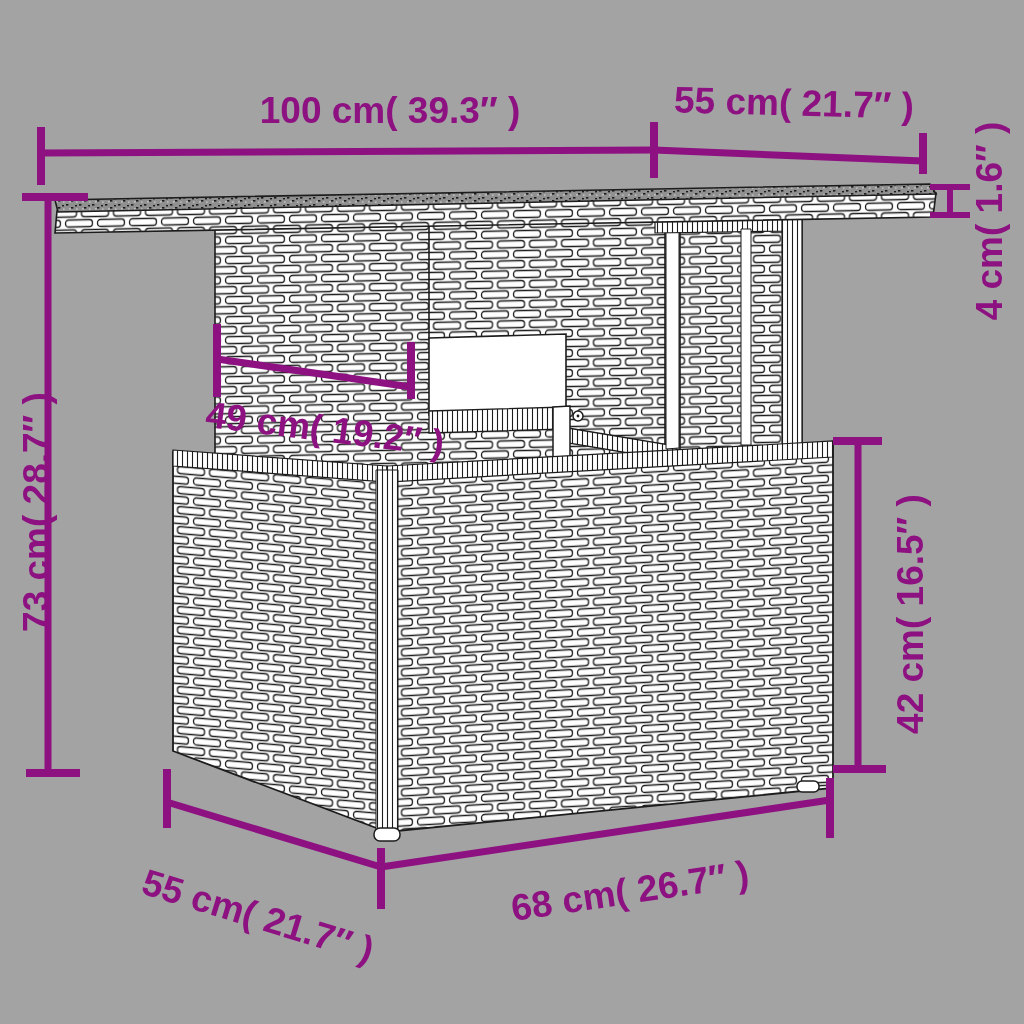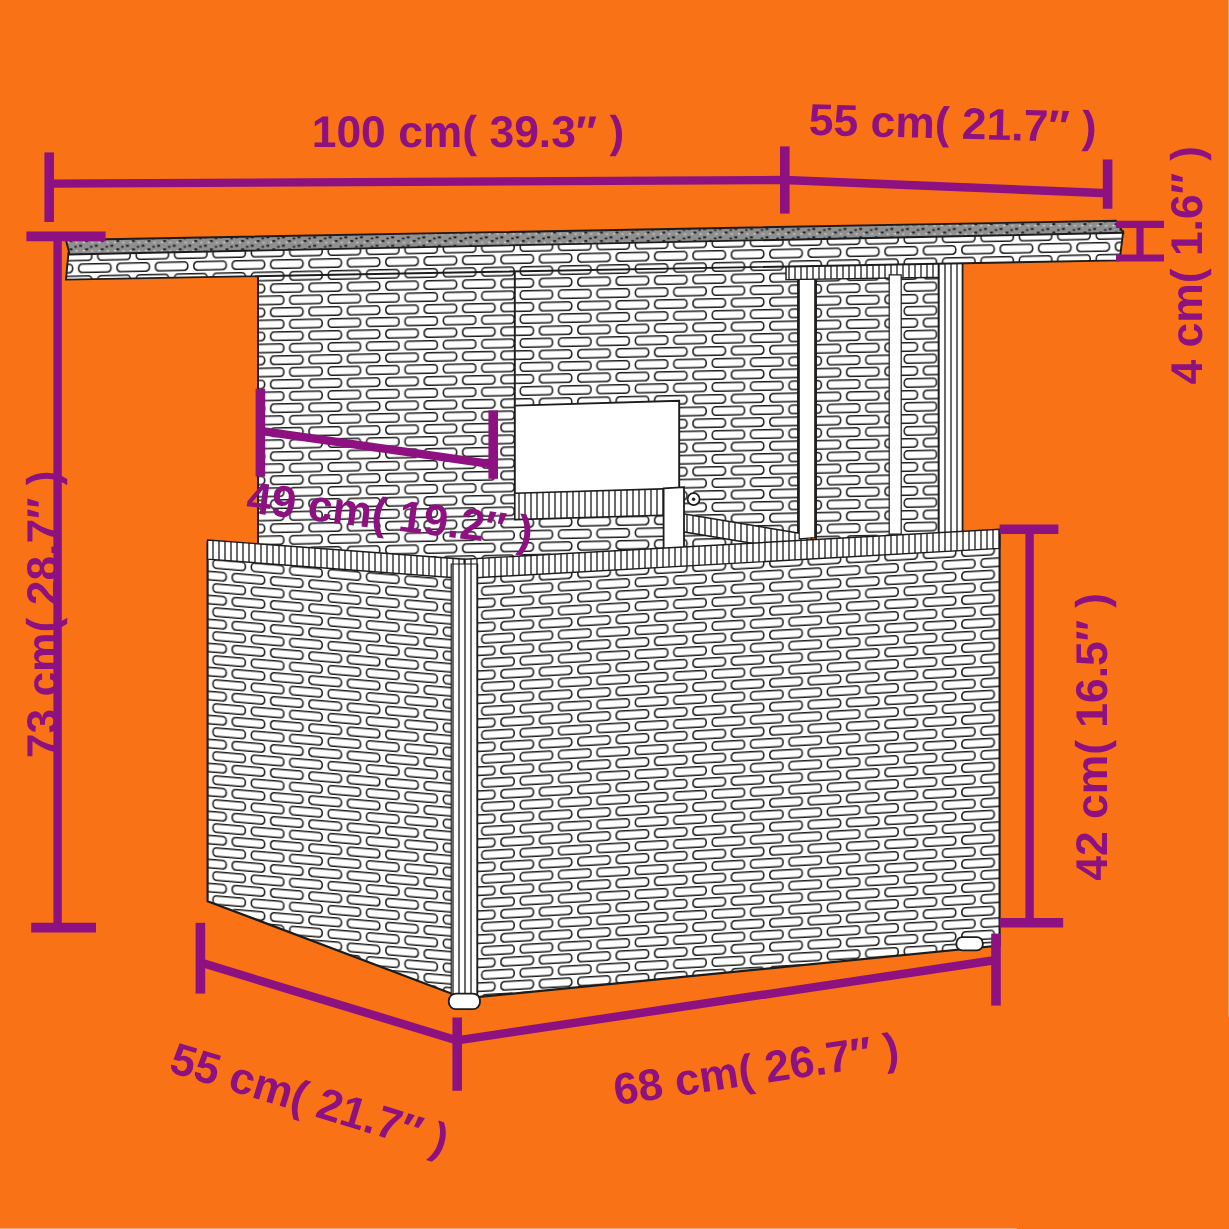--- a/index.html
+++ b/index.html
@@ -1,19 +1,19 @@
 <!DOCTYPE html>
 <html><head>
 <meta charset="utf-8">
 <style>
   html,body{margin:0;padding:0;background:#ffffff;}
   .stage{
     position:relative;
     width:1024px;height:1024px;
-    background:#f97316;
+    background:#a3a3a3;
     overflow:hidden;
     font-family:"Liberation Sans", sans-serif;
   }
   .dim-label{
     font-family:"Liberation Sans", sans-serif;
     font-weight:bold;
     font-size:37px;
     fill:#8d1181;
   }
   svg{display:block;}

